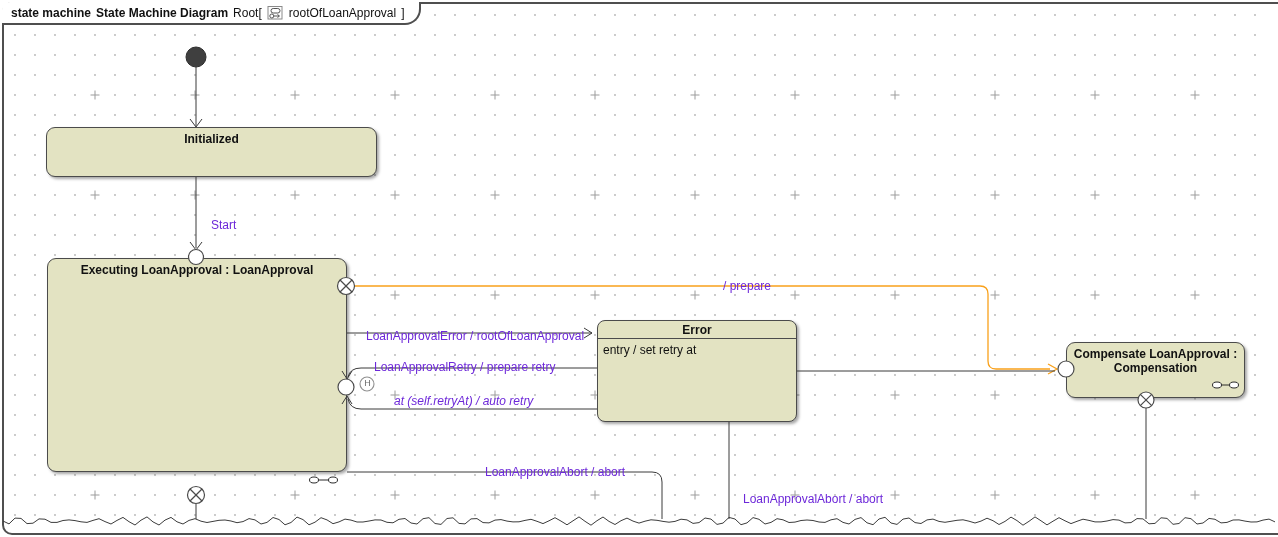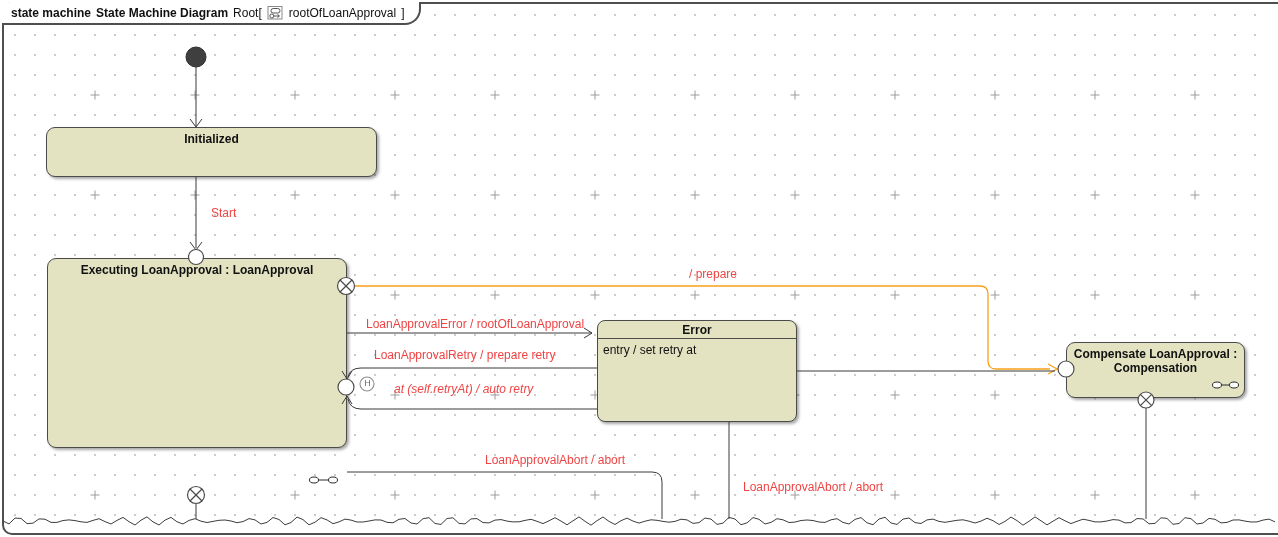--- a/index.html
+++ b/index.html
@@ -7,21 +7,21 @@
           font-family:"Liberation Sans",sans-serif;color:#111;padding-left:38px;}
   #frame{position:absolute;left:2px;top:2px;right:2px;bottom:2px;border:2px solid #4f4f4f;
          border-radius:10px;z-index:1;pointer-events:none;}
   #gridsvg{position:absolute;left:0;top:0;z-index:0;}
   .state{position:absolute;background:#e3e3c2;border:1px solid #4b4b4b;border-radius:9px;
          box-shadow:2px 2px 3px rgba(0,0,0,0.35);z-index:2;box-sizing:border-box;}
   .state-title{font-weight:bold;font-size:12px;text-align:center;padding-top:4px;line-height:14px;}
   .error-title{font-weight:bold;font-size:12px;text-align:center;padding:2px 0 1px 0;
                border-bottom:1px solid #4b4b4b;}
   .state-body{font-size:12px;padding:4px 5px;text-align:left;}
-  .tlabel{position:absolute;font-size:12px;line-height:14px;white-space:nowrap;z-index:5;color:#ef4444;}
+  .tlabel{position:absolute;font-size:12px;line-height:14px;white-space:nowrap;z-index:5;color:#6d28d9;margin-top:12px;}
   #overlay{position:absolute;left:0;top:0;z-index:4;pointer-events:none;}
   #tab{position:absolute;left:2px;top:2px;height:21px;z-index:6;background:#ffffff;
        display:flex;align-items:center;gap:5px;padding:0 14px 0 9px;
        border-right:2px solid #4f4f4f;border-bottom:2px solid #4f4f4f;
        border-bottom-right-radius:16px;border-top-left-radius:8px;font-size:12px;white-space:nowrap;}
   .b{font-weight:bold;}
   #history-label{position:absolute;left:363px;top:378px;width:9px;text-align:center;
                  font-size:9px;color:#6d6d6d;z-index:5;}
 </style>
 </head>
@@ -81,21 +81,21 @@
       <path d="M10.5,9.5 L12.5,11 L10.5,12.5" fill="none" stroke="#555"></path>
     </svg>
     <span>rootOfLoanApproval</span>
     <span>]</span>
   </div>
 
   <div class="state" style="left:46px;top:127px;width:331px;height:50px;">
     <div class="state-title">Initialized</div>
   </div>
 
-  <div class="state" style="left:47px;top:258px;width:300px;height:190px;">
+  <div class="state" style="left:47px;top:258px;width:300px;height:214px;">
     <div class="state-title">Executing LoanApproval : LoanApproval</div>
   </div>
 
   <div class="state" style="left:597px;top:320px;width:200px;height:102px;border-radius:8px;">
     <div class="error-title">Error</div>
     <div class="state-body">entry / set retry at</div>
   </div>
 
   <div class="state" style="left:1066px;top:342px;width:179px;height:56px;">
     <div class="state-title" style="padding:4px 6px 0 6px;">Compensate LoanApproval : Compensation</div>
@@ -183,19 +183,19 @@
       <line x1="1221.5" y1="385" x2="1229.5" y2="385"></line>
       <ellipse cx="1234" cy="385" rx="4.5" ry="3"></ellipse>
     </g>
 
     <path id="torn-path" d="M3,521 L9,523.9 L15,518.1 L21,518.4 L27,523.6 L33,523.2 L39,518.9 L45,519.2 L51,522.4 L57,522.4 L63,520.5 L69,519.9 L75,520.6 L81,521.8 L87,522.4 L93,520.4 L99,518.7 L105,521.6 L111,524.0 L117,520.4 L123,517.4 L129,521.7 L135,525.0 L141,520.2 L147,516.9 L153,521.9 L159,525.0 L165,520.1 L171,517.4 L177,521.8 L183,524.0 L189,520.4 L195,518.7 L201,521.2 L207,522.5 L213,521.4 L219,520.3 L225,520.0 L231,521.0 L237,522.7 L243,521.6 L249,518.6 L255,519.9 L261,524.0 L267,522.4 L273,517.5 L279,519.5 L285,524.8 L291,522.5 L297,517.1 L303,519.6 L309,524.8 L315,522.2 L321,517.7 L327,519.9 L333,523.7 L339,521.9 L345,519.1 L351,520.1 L357,522.0 L363,522.0 L369,521.0 L375,519.9 L381,520.0 L387,522.3 L393,522.8 L399,519.3 L405,518.5 L411,523.0 L417,524.0 L423,518.7 L429,517.7 L435,523.5 L441,524.4 L447,518.5 L453,517.8 L459,523.4 L465,523.9 L471,518.9 L477,518.6 L483,522.6 L489,522.9 L495,520.1 L501,519.6 L507,521.1 L513,521.9 L519,521.8 L525,520.4 L531,519.3 L537,521.3 L543,523.6 L549,520.8 L555,517.7 L561,521.1 L567,524.8 L573,520.8 L579,516.9 L585,521.3 L591,525.2 L597,520.7 L603,517.0 L609,521.4 L615,524.5 L621,520.7 L627,518.1 L633,521.1 L639,523.1 L645,521.2 L651,519.8 L657,520.3 L663,521.4 L669,522.2 L675,521.4 L681,519.2 L687,519.9 L693,523.4 L699,522.6 L705,518.0 L711,519.1 L717,524.4 L723,523.1 L729,517.4 L735,519.0 L741,524.7 L747,522.9 L753,517.6 L759,519.3 L765,524.0 L771,522.4 L777,518.7 L783,519.8 L789,522.5 L795,522.1 L801,520.5 L807,520.0 L813,520.5 L819,522.0 L825,522.4 L831,519.8 L837,518.7 L843,522.4 L849,524.0 L855,519.4 L861,517.6 L867,522.8 L873,524.7 L879,519.0 L885,517.3 L891,523.0 L897,524.4 L903,519.1 L909,518.0 L915,522.6 L921,523.5 L927,519.9 L933,519.1 L939,521.4 L945,522.3 L951,521.3 L957,520.3 L963,519.8 L969,521.2 L975,523.0 L981,521.1 L987,518.2 L993,520.7 L999,524.5 L1005,521.4 L1011,517.1 L1017,520.6 L1023,525.2 L1029,521.3 L1035,516.9 L1041,520.8 L1047,524.9 L1053,521.2 L1059,517.7 L1065,520.8 L1071,523.6 L1077,521.3 L1083,519.2 L1089,520.4 L1095,521.9 L1101,521.9 L1107,521.0 L1113,519.6 L1119,520.1 L1125,522.9 L1131,522.6 L1137,518.6 L1143,518.9 L1149,523.8 L1155,523.4 L1161,517.8 L1167,518.4 L1173,524.3 L1179,523.5 L1185,517.7 L1191,518.7 L1197,524.0 L1203,523.0 L1209,518.4 L1215,519.3 L1221,522.9 L1227,522.4 L1233,520.0 L1239,519.9 L1245,521.1 L1251,522.0 L1257,521.9 L1263,520.1 L1269,519.1 L1275,521.9" fill="none" stroke="#3c3c3c" stroke-width="1"></path>
   </svg>
 
   <div id="history-label">H</div>
 
   <div class="tlabel" style="left:211px;top:206px;">Start</div>
-  <div class="tlabel" style="left:689px;top:267px;">/ prepare</div>
+  <div class="tlabel" style="left:723px;top:267px;">/ prepare</div>
   <div class="tlabel" style="left:366px;top:317px;">LoanApprovalError / rootOfLoanApproval</div>
   <div class="tlabel" style="left:374px;top:348px;">LoanApprovalRetry / prepare retry</div>
   <div class="tlabel" style="left:394px;top:382px;font-style:italic;">at (self.retryAt) / auto retry</div>
   <div class="tlabel" style="left:485px;top:453px;">LoanApprovalAbort / abort</div>
   <div class="tlabel" style="left:743px;top:480px;">LoanApprovalAbort / abort</div>
 </div>
 
 </body></html>

